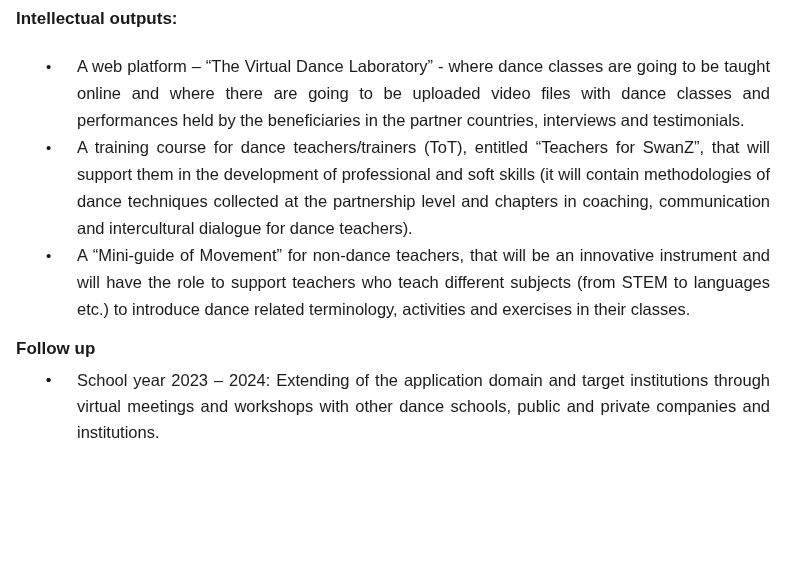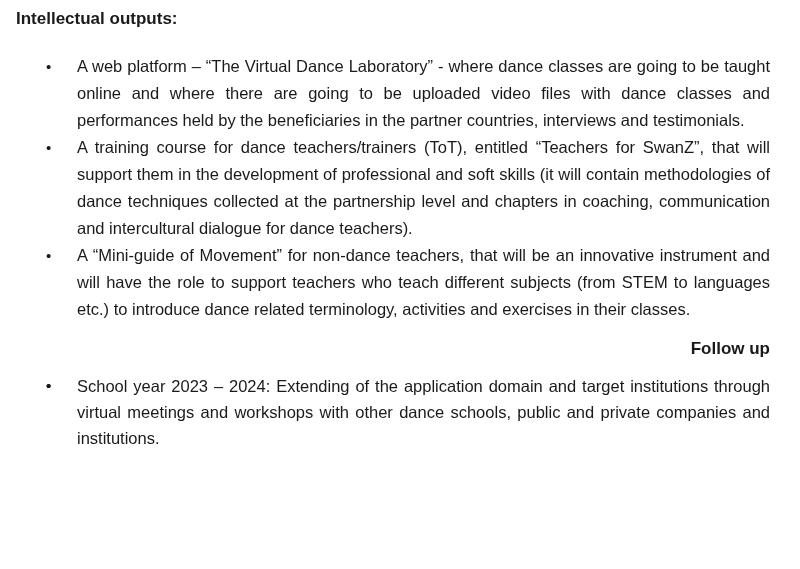--- a/index.html
+++ b/index.html
@@ -22,22 +22,21 @@
     font-weight: 700;
     font-size: 17px;
     line-height: 20px;
     margin: 0;
   }
   .sec-heading.first {
     margin-bottom: 24px;
   }
   .sec-heading.second {
     margin-top: 16px;
-    margin-bottom: 14px;
-    text-align: right;
+    margin-bottom: 8px;
   }
   ul.bullets {
     list-style: none;
     margin: 0;
     padding: 0 0 0 61px;
     text-align: justify;
   }
   ul.bullets.tight {
     line-height: 26px;
   }

